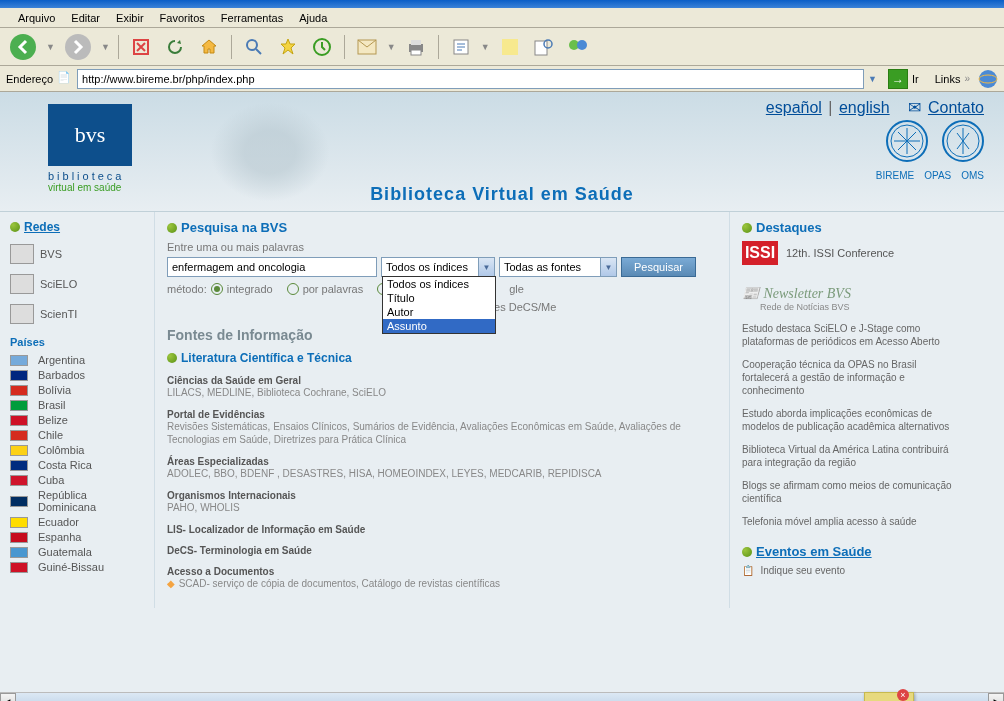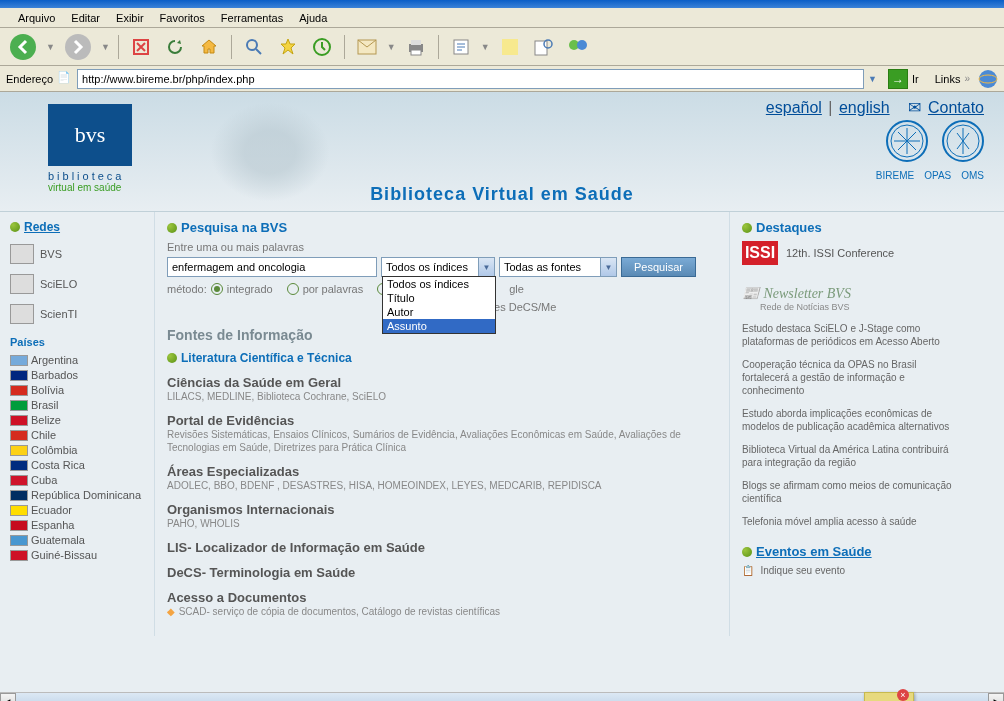--- a/index.html
+++ b/index.html
@@ -29,21 +29,21 @@
 .right-logos { position: absolute; right: 20px; top: 28px; display: flex; gap: 14px; align-items: center; }
 .logo-circle { width: 42px; height: 42px; border-radius: 50%; border: 2px solid #0d6eb8; display: flex; align-items: center; justify-content: center; }
 .right-labels { position: absolute; right: 20px; top: 78px; font-size: 10px; color: #0d6eb8; display: flex; gap: 10px; }
 .content { display: flex; padding: 0; }
 .sidebar { width: 154px; padding: 8px 10px; }
 .sb-title { color: #0d6eb8; font-weight: bold; font-size: 12px; text-decoration: underline; margin-bottom: 8px; display: flex; align-items: center; gap: 4px; }
 .bullet { width: 10px; height: 10px; border-radius: 50%; background: radial-gradient(circle at 30% 30%, #9bc53d, #5a9216); flex-shrink: 0; }
 .net-item { display: flex; align-items: center; gap: 6px; margin: 10px 0; color: #555; }
 .net-icon { width: 24px; height: 20px; background: #ddd; border: 1px solid #999; flex-shrink: 0; }
 .countries-title { color: #0d6eb8; font-weight: bold; margin: 12px 0 6px; }
-.country { display: flex; align-items: center; gap: 3px; margin: 3px 0; color: #555; }
+.country { display: flex; align-items: center; gap: 10px; margin: 3px 0; color: #555; }
 .flag { width: 18px; height: 11px; border: 1px solid #999; flex-shrink: 0; }
 .main { flex: 1; padding: 8px 12px; border-left: 1px solid #d0dde5; border-right: 1px solid #d0dde5; max-width: 576px; }
 .sec-title { color: #0d6eb8; font-weight: bold; font-size: 13px; margin-bottom: 6px; display: flex; align-items: center; gap: 4px; }
 .search-label { color: #777; margin: 4px 0; }
 .search-row { display: flex; gap: 4px; align-items: center; margin-bottom: 6px; position: relative; }
 .search-input { width: 210px; border: 1px solid #7f9db9; padding: 2px 4px; font-size: 11px; height: 20px; }
 .sel { border: 1px solid #7f9db9; font-size: 11px; height: 20px; background: #fff; position: relative; display: flex; align-items: center; padding: 0 18px 0 4px; }
 .sel-arrow { position: absolute; right: 0; top: 0; width: 16px; height: 18px; background: linear-gradient(#dae6f4,#b0c8e8); border-left: 1px solid #7f9db9; display: flex; align-items: center; justify-content: center; font-size: 8px; color: #4a6a99; }
 .sel1 { width: 114px; }
 .sel2 { width: 118px; }
@@ -51,21 +51,21 @@
 .dropdown div { padding: 1px 4px; }
 .dropdown .selected { background: #316ac5; color: white; }
 .search-btn { background: linear-gradient(#7aaad5,#5a8ab5); border: 1px solid #3a6a95; color: white; padding: 2px 12px; font-size: 11px; height: 20px; }
 .method-row { color: #777; display: flex; align-items: center; gap: 4px; margin: 4px 0; }
 .radio { width: 12px; height: 12px; border-radius: 50%; border: 1px solid #5a8a3a; display: inline-flex; align-items: center; justify-content: center; }
 .radio.on::after { content: ''; width: 6px; height: 6px; border-radius: 50%; background: #5a8a3a; }
 .desc-link { color: #777; text-align: center; margin: 6px 0 14px 60px; }
 .sec2 { color: #7a8a92; font-weight: bold; font-size: 14px; margin: 12px 0 8px; }
 .lit-title { color: #0d6eb8; font-weight: bold; font-size: 12px; margin-bottom: 10px; display: flex; align-items: center; gap: 4px; }
 .lit-item { margin: 10px 0; }
-.lit-item .h { color: #555; font-weight: bold; font-size: 13px; }
+.lit-item .h { color: #555; font-weight: bold; font-size: 10px; }
 .lit-item .d { color: #888; font-size: 10px; line-height: 1.3; }
 .rightcol { width: 242px; padding: 8px 12px; }
 .dest-item { display: flex; align-items: center; gap: 8px; margin: 6px 0; color: #555; }
 .issi-box { width: 36px; height: 24px; background: #d4202a; color: white; display: flex; align-items: center; justify-content: center; font-weight: bold; font-size: 16px; }
 .newsletter { margin-top: 20px; }
 .news-title { color: #7a9a7a; font-family: serif; font-style: italic; font-size: 14px; display: flex; align-items: center; gap: 4px; }
 .news-sub { color: #888; font-size: 9px; margin-bottom: 10px; margin-left: 18px; }
 .news-item { color: #666; font-size: 10px; margin: 10px 0; line-height: 1.3; }
 .ev-title { color: #0d6eb8; font-weight: bold; font-size: 13px; text-decoration: underline; margin: 16px 0 6px; display: flex; align-items: center; gap: 4px; }
 .ev-item { display: flex; align-items: center; gap: 6px; color: #666; font-size: 10px; }

